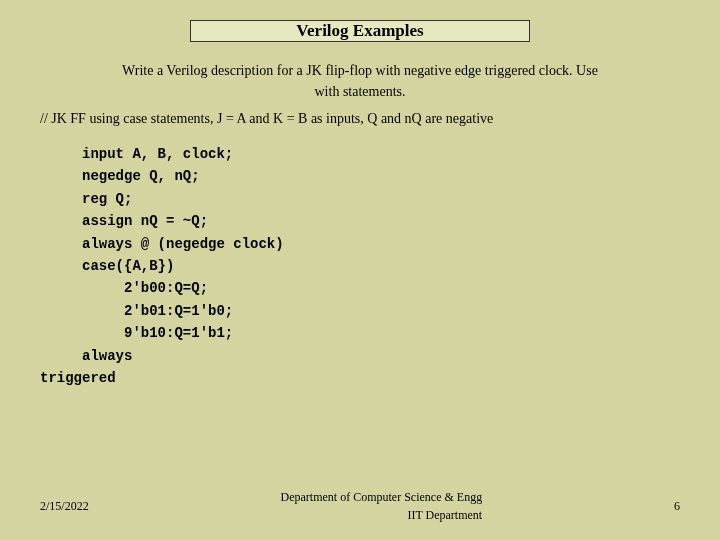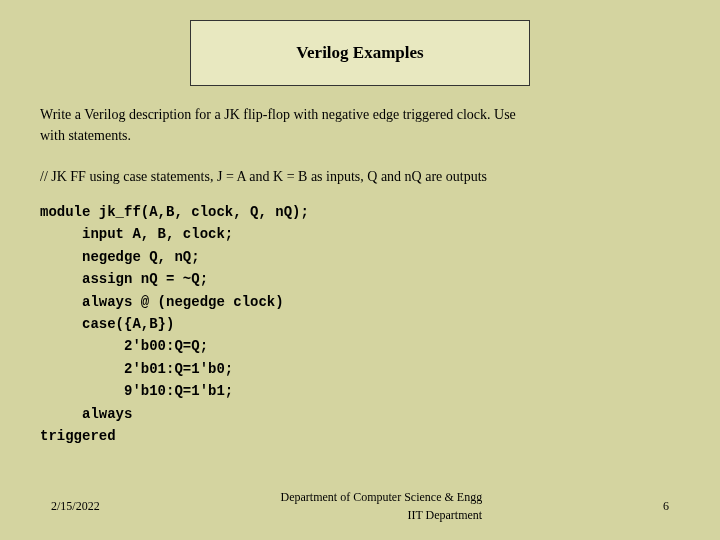--- a/index.html
+++ b/index.html
@@ -17,36 +17,37 @@
       height: 540px;
       background-color: #d4d4a0;
       padding: 20px 40px;
       position: relative;
     }
 
     .title-box {
       border: 1px solid #333;
       background-color: #e8e8c0;
       text-align: center;
-      padding: 22px 20px;
+      padding: 0 20px;
       margin: 0 auto 18px auto;
       width: 340px;
     }
 
     .title-text {
       font-size: 17px;
       font-weight: bold;
       color: #000;
     }
 
     .description {
       font-size: 14px;
       color: #000;
-      margin-bottom: 20px;
+      margin-bottom: 6px;
       line-height: 1.5;
+      text-align: center;
     }
 
     .comment-line {
       font-size: 14px;
       color: #000;
       margin-bottom: 14px;
       line-height: 1.5;
     }
 
     .code-block {
@@ -64,21 +65,21 @@
     }
 
     .footer {
       position: absolute;
       bottom: 16px;
       left: 0;
       right: 0;
       display: flex;
       justify-content: space-between;
       align-items: center;
-      padding: 0 51px;
+      padding: 0 40px;
       font-size: 12px;
       color: #000;
     }
 
     .footer-center {
       text-align: right;
       line-height: 1.5;
     }
   </style>
 </head>
@@ -88,26 +89,26 @@
 
   <div class="title-box">
     <span class="title-text">Verilog Examples</span>
   </div>
 
   <div class="description">
     <span>Write a Verilog description for a  JK flip-flop with negative edge triggered clock. Use</span><br>
     <span>with statements.</span>
   </div>
 
-  <div class="comment-line">// JK FF using case statements,  J = A and K = B as inputs,  Q and nQ are outputs</div>
+  <div class="comment-line">// JK FF using case statements,  J = A and K = B as inputs,  Q and nQ are negative</div>
 
   <div class="code-block">
-    <span class="code-line">module jk_ff(A,B, clock, Q, nQ);</span>
     <span class="code-line">     input A, B, clock;</span>
     <span class="code-line">     negedge Q, nQ;</span>
+    <span class="code-line">     reg Q;</span>
     <span class="code-line">     assign nQ = ~Q;</span>
     <span class="code-line">     always @ (negedge clock)</span>
     <span class="code-line">     case({A,B})</span>
     <span class="code-line">          2'b00:Q=Q;</span>
     <span class="code-line">          2'b01:Q=1'b0;</span>
     <span class="code-line">          9'b10:Q=1'b1;</span>
     <span class="code-line">     always</span>
     <span class="code-line">triggered</span>
   </div>
 

